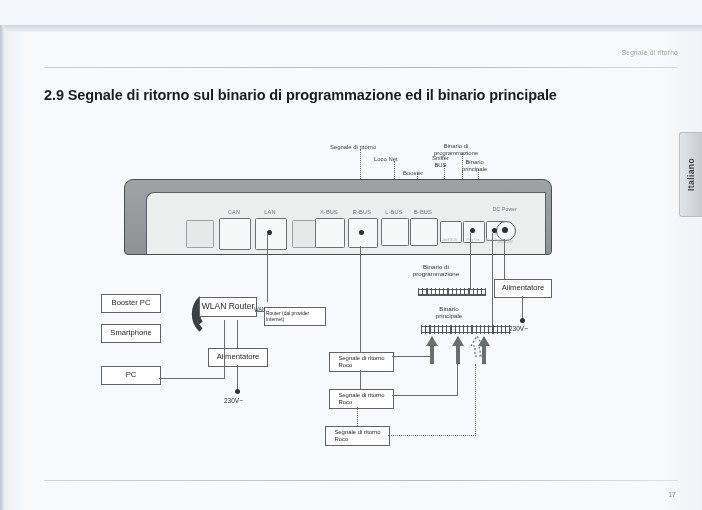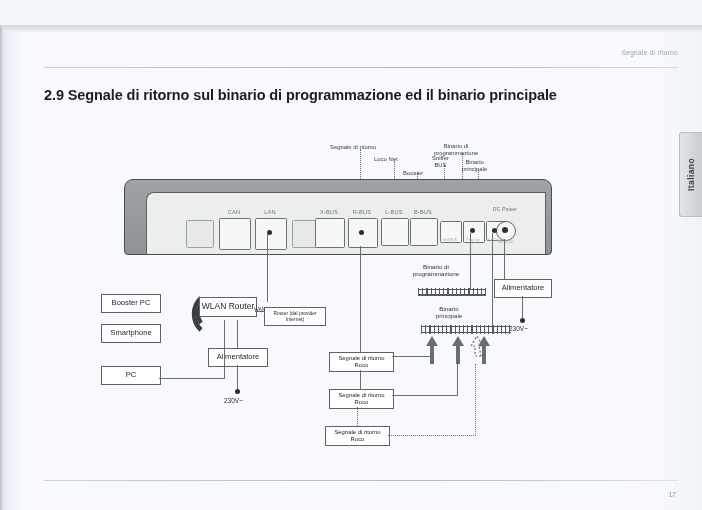--- a/index.html
+++ b/index.html
@@ -98,21 +98,21 @@
     border:1.4px solid #5d6165;border-radius:50%;background:#f4f5f5;
   }
   .dc-jack::after{
     content:"";position:absolute;left:5.2px;top:5.2px;width:6px;height:6px;
     border-radius:50%;background:#2c2f31;
   }
   
   .bx{
     position:absolute;background:#ffffff;border:1.2px solid #5f6367;
     display:flex;align-items:center;justify-content:center;
-    text-align:center;line-height:1.15;color:#232629;
+    line-height:1.15;color:#232629;
   }
   .bx.s9{font-size:8.5px;}
   .bx.s8{font-size:7.6px;}
   .bx.s5{font-size:4.9px;}
   .bx.s6{font-size:5.9px;}
   
   .ln{position:absolute;background:#6a6e72;}
   .lnh{height:1.1px;}
   .lnv{width:1.1px;}
   .dot-v{

